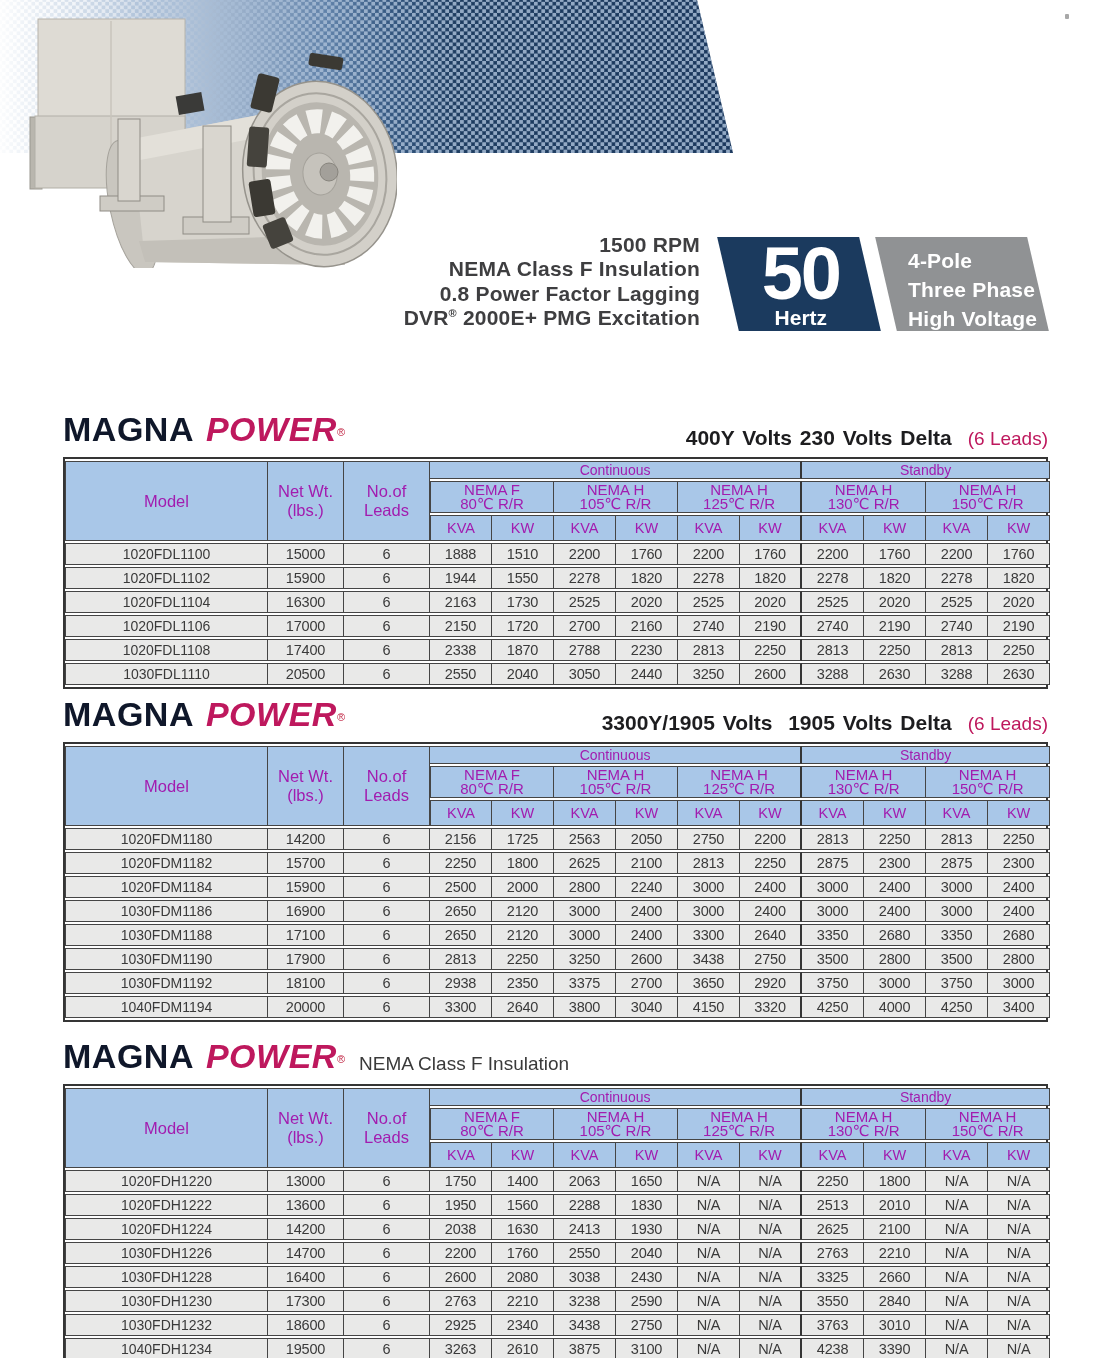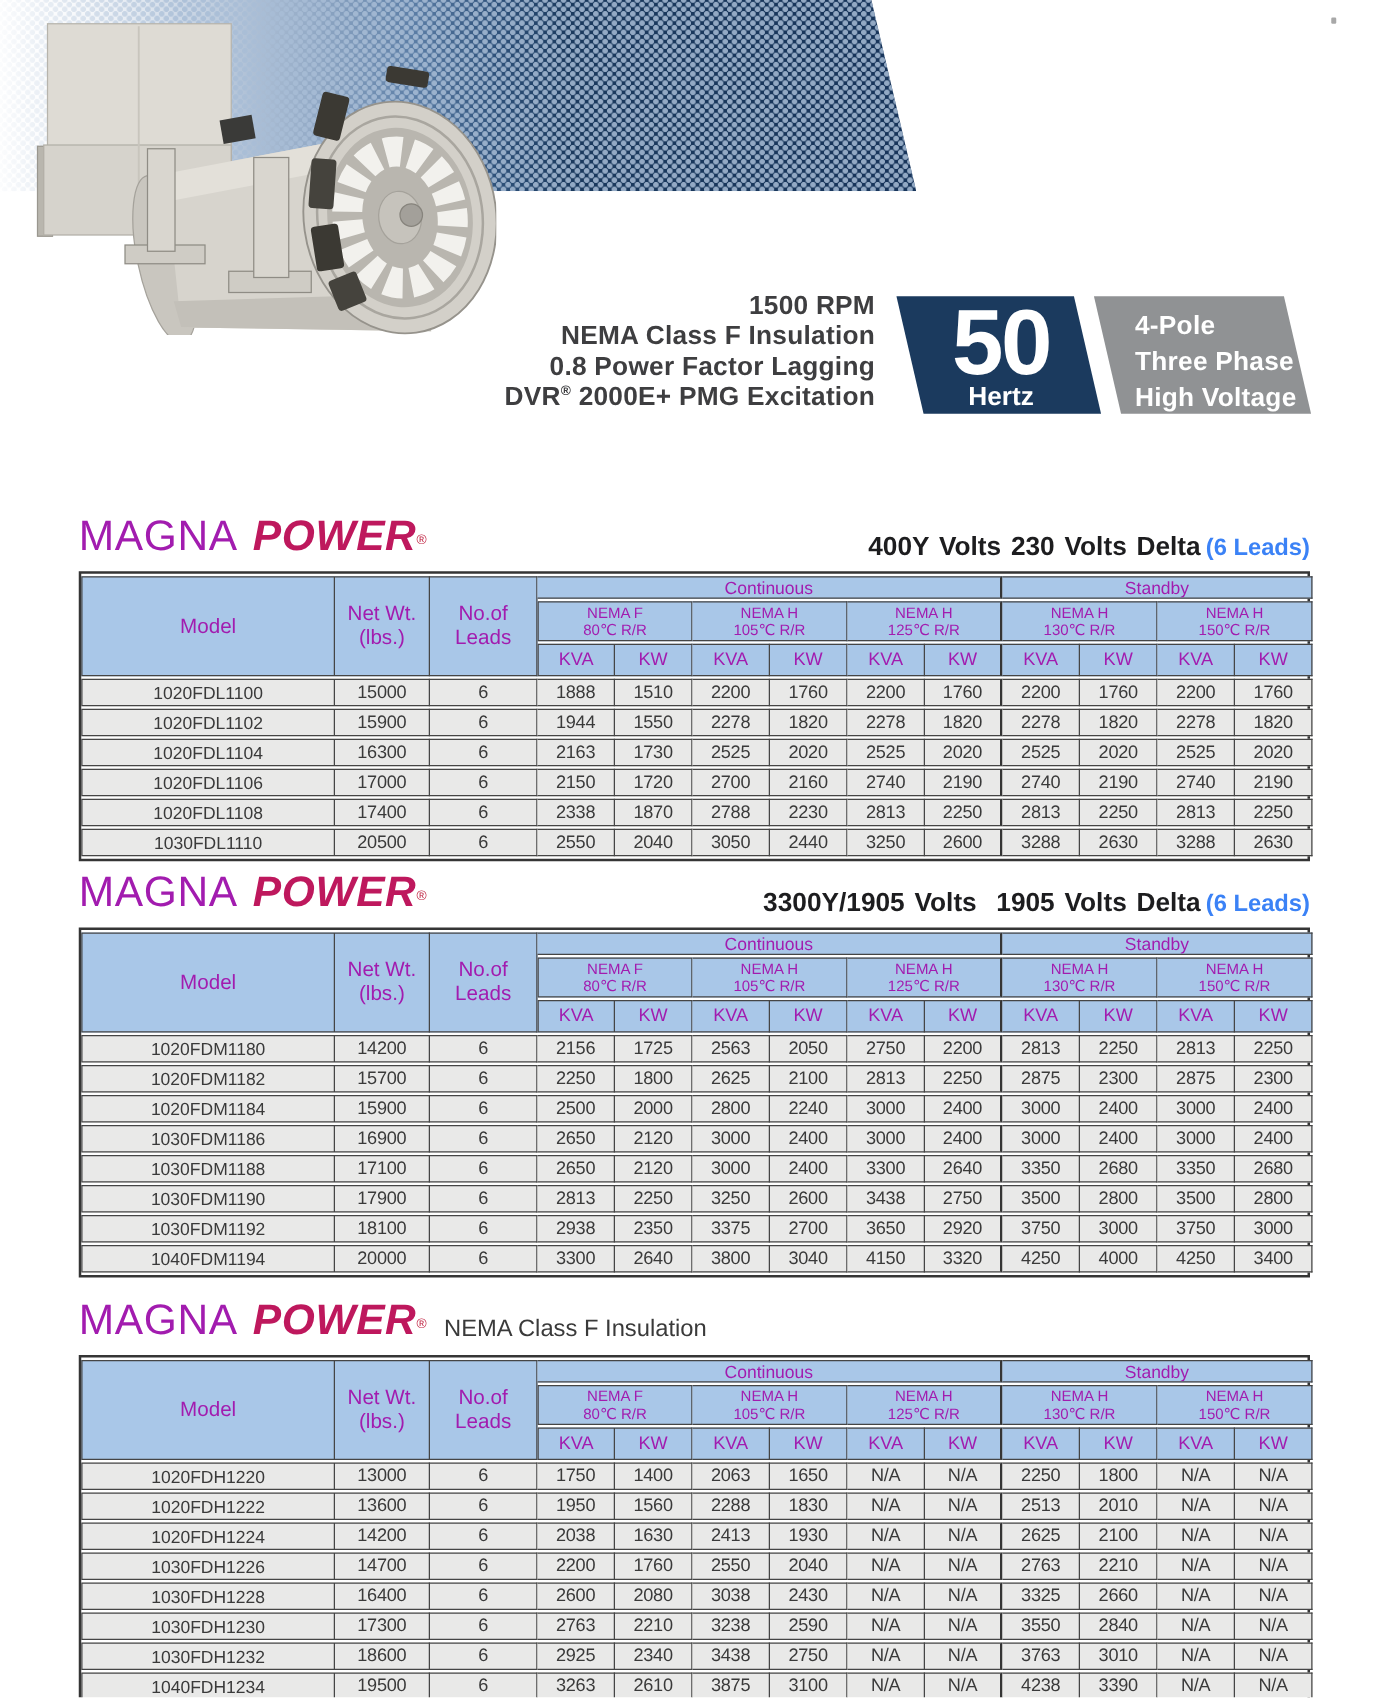--- a/index.html
+++ b/index.html
@@ -33,39 +33,39 @@
   .badge-hertz .num{display:block;text-align:center;color:#fff;font-weight:800;font-size:74px;line-height:58px;margin-top:8px;letter-spacing:-2px;}
   .badge-hertz .unit{display:block;text-align:center;color:#fff;font-weight:700;font-size:21px;margin-top:3px;}
   .badge-pole{left:886px;width:152px;background:#909294;}
   .badge-pole .badge-inner{padding:9px 0 0 22px;box-sizing:border-box;}
   .badge-pole .pl{display:block;color:#fff;font-weight:700;font-size:21px;line-height:29px;letter-spacing:.2px;}
 
   
   .section{position:absolute;left:63px;width:985px;}
   .sec-head{display:flex;align-items:flex-end;height:44px;margin-bottom:3px;}
   .logo{white-space:nowrap;line-height:36px;}
-  .lg1{font-size:34px;font-weight:400;color:#a21caf;letter-spacing:.5px;}
+  .lg1{font-size:34px;font-weight:700;color:#0f172a;letter-spacing:.5px;}
   .lg2{font-size:34px;font-weight:800;font-style:italic;color:#be185d;margin-left:12px;letter-spacing:.5px;}
   .lgr{font-size:11px;color:#bf1e3e;vertical-align:top;position:relative;top:3px;}
   .sec-extra{font-size:19px;color:#3a3a3a;margin-left:14px;margin-bottom:6px;white-space:nowrap;}
   .sec-spacer{flex:1;}
   .sec-title{margin-bottom:4px;white-space:nowrap;}
   .sec-title .tb{font-size:21px;font-weight:700;color:#1d1d1f;white-space:pre;word-spacing:2px;margin-top:41px;}
-  .sec-title .tn{font-size:19px;font-weight:700;color:#3b82f6;margin-left:4px;}
+  .sec-title .tn{font-size:19px;font-weight:400;color:#be185d;margin-left:16px;}
 
   
   .tbl-wrap{border:2px solid #353535;background:#fff;}
   table{border-collapse:separate;border-spacing:0 2px;table-layout:fixed;width:981px;}
   th,td{border-right:1px solid #454545;border-top:1px solid #454545;border-bottom:1px solid #454545;
         text-align:center;vertical-align:middle;padding:0;overflow:hidden;}
   th:first-child,td:first-child{border-left:1px solid #454545;}
   .csep{border-right:2.5px solid #353535 !important;}
   th{background:#a9c7e8;color:#a21caf;font-weight:400;}
   .h-top{height:16px;font-size:14px;}
-  .h-nema{height:32px;font-size:12px;line-height:14.5px;}
+  .h-nema{height:32px;font-size:15px;line-height:14.5px;}
   .h-kvakw{height:24px;font-size:14.5px;}
   .h-big{font-size:16.5px;line-height:19px;}
   td{height:20px;background:#e9e9e8;color:#3a3a3a;font-size:14.5px;letter-spacing:-.2px;}
   td.model{font-size:14px;letter-spacing:0;}
 </style>
 </head>
 <body>
 
 <div id="page">
 

